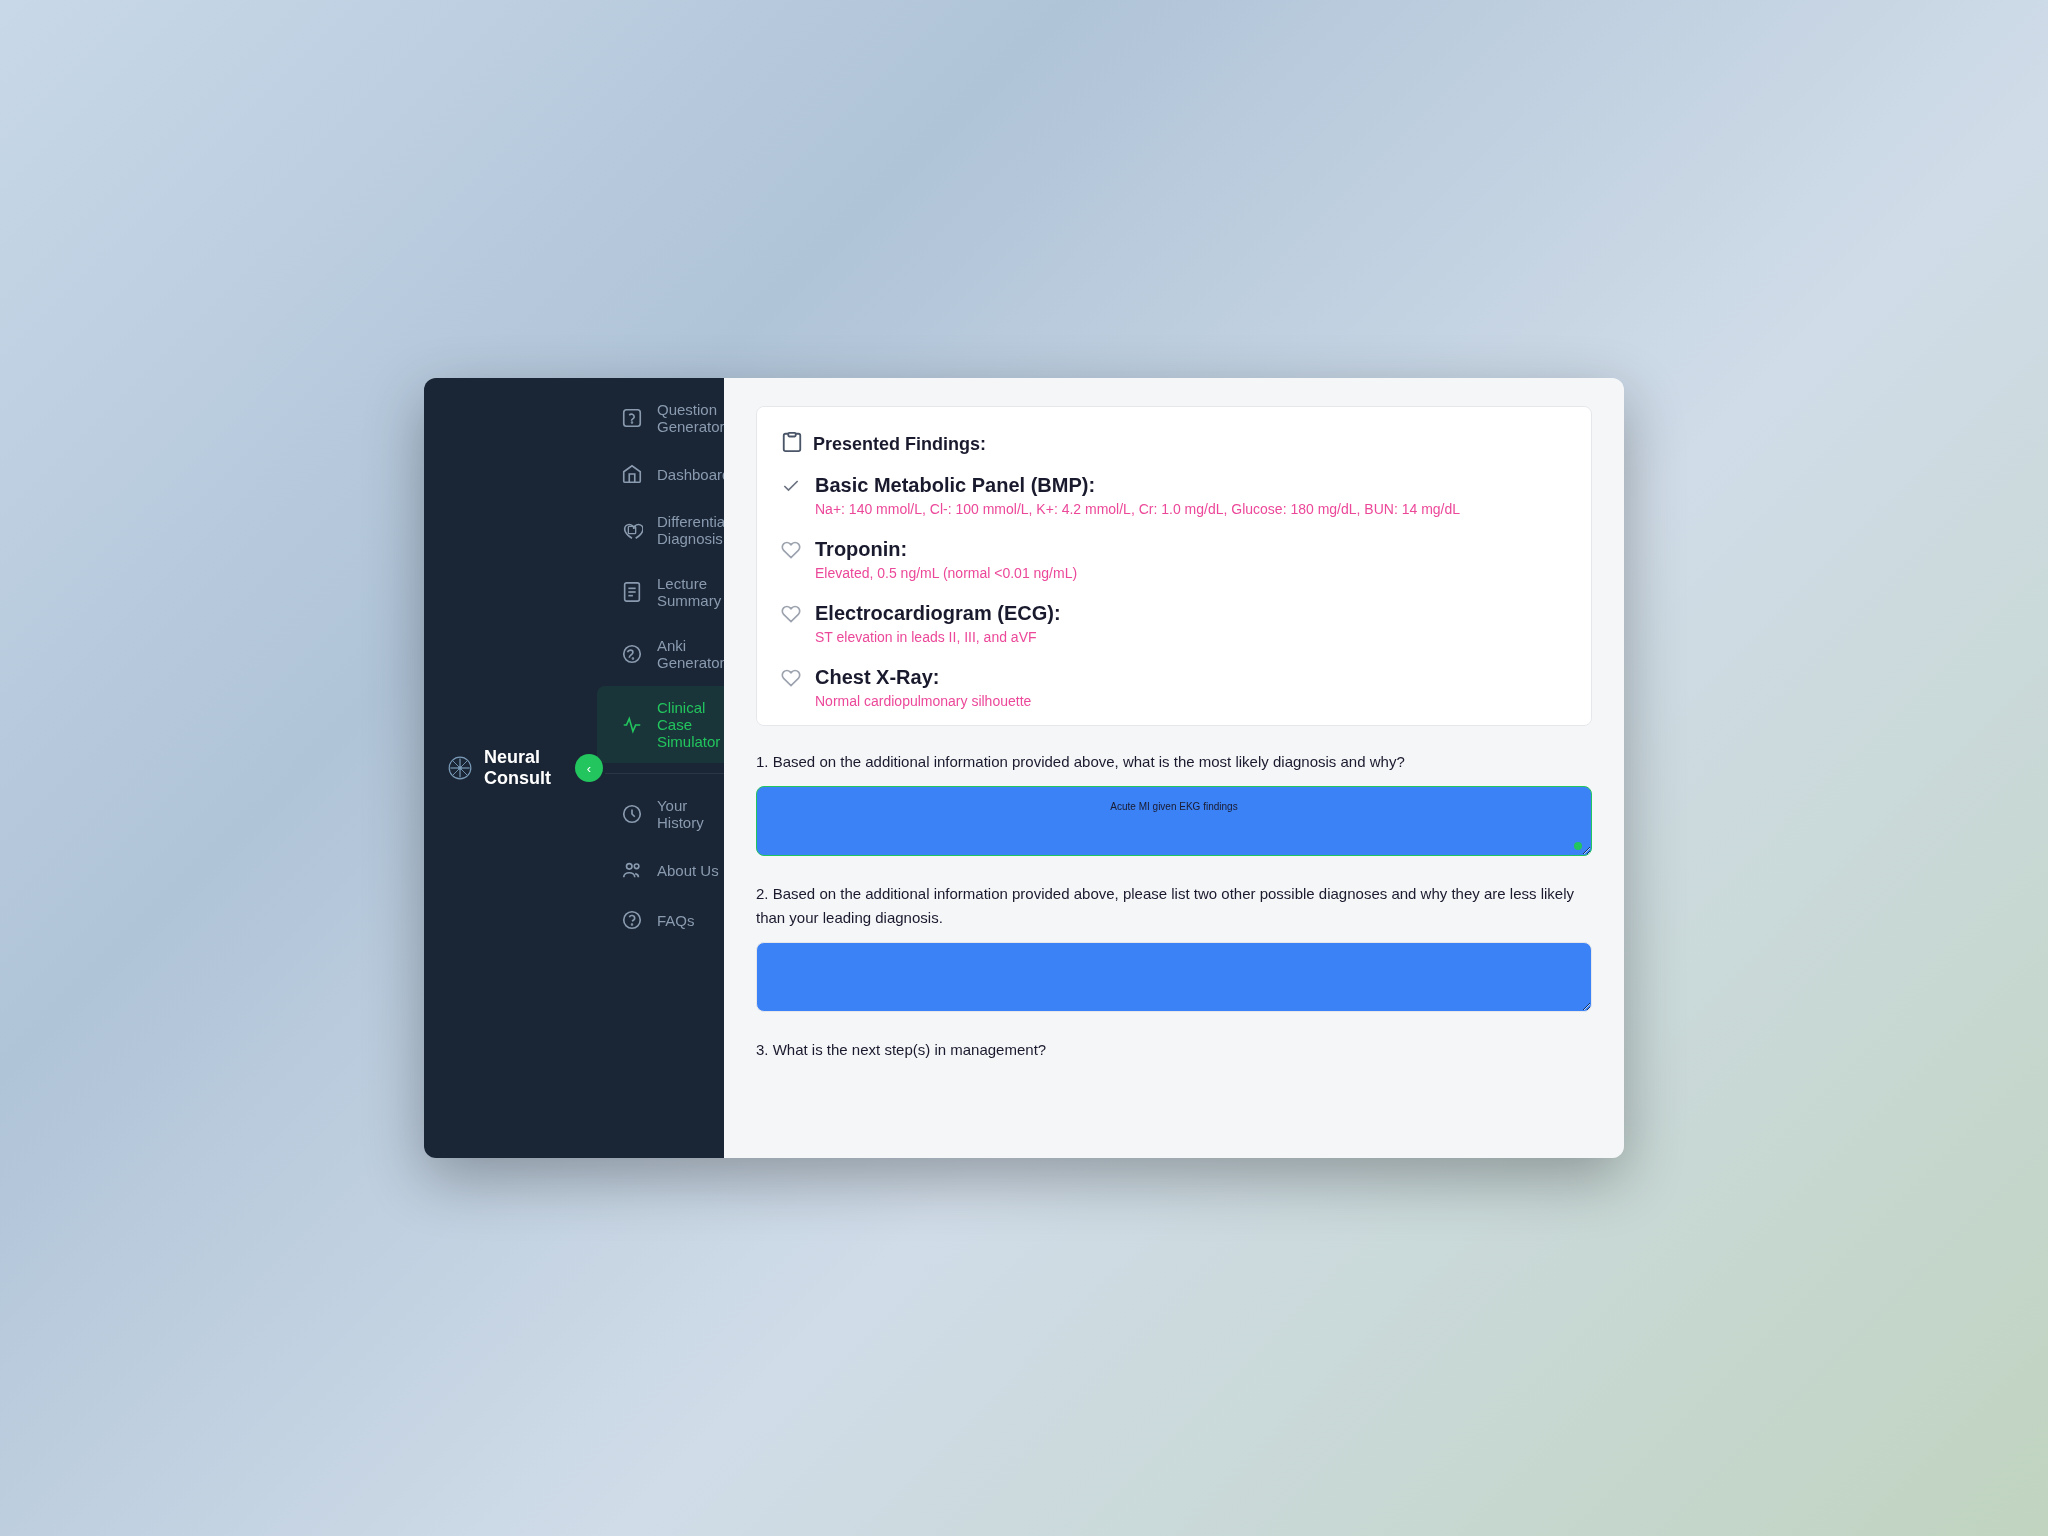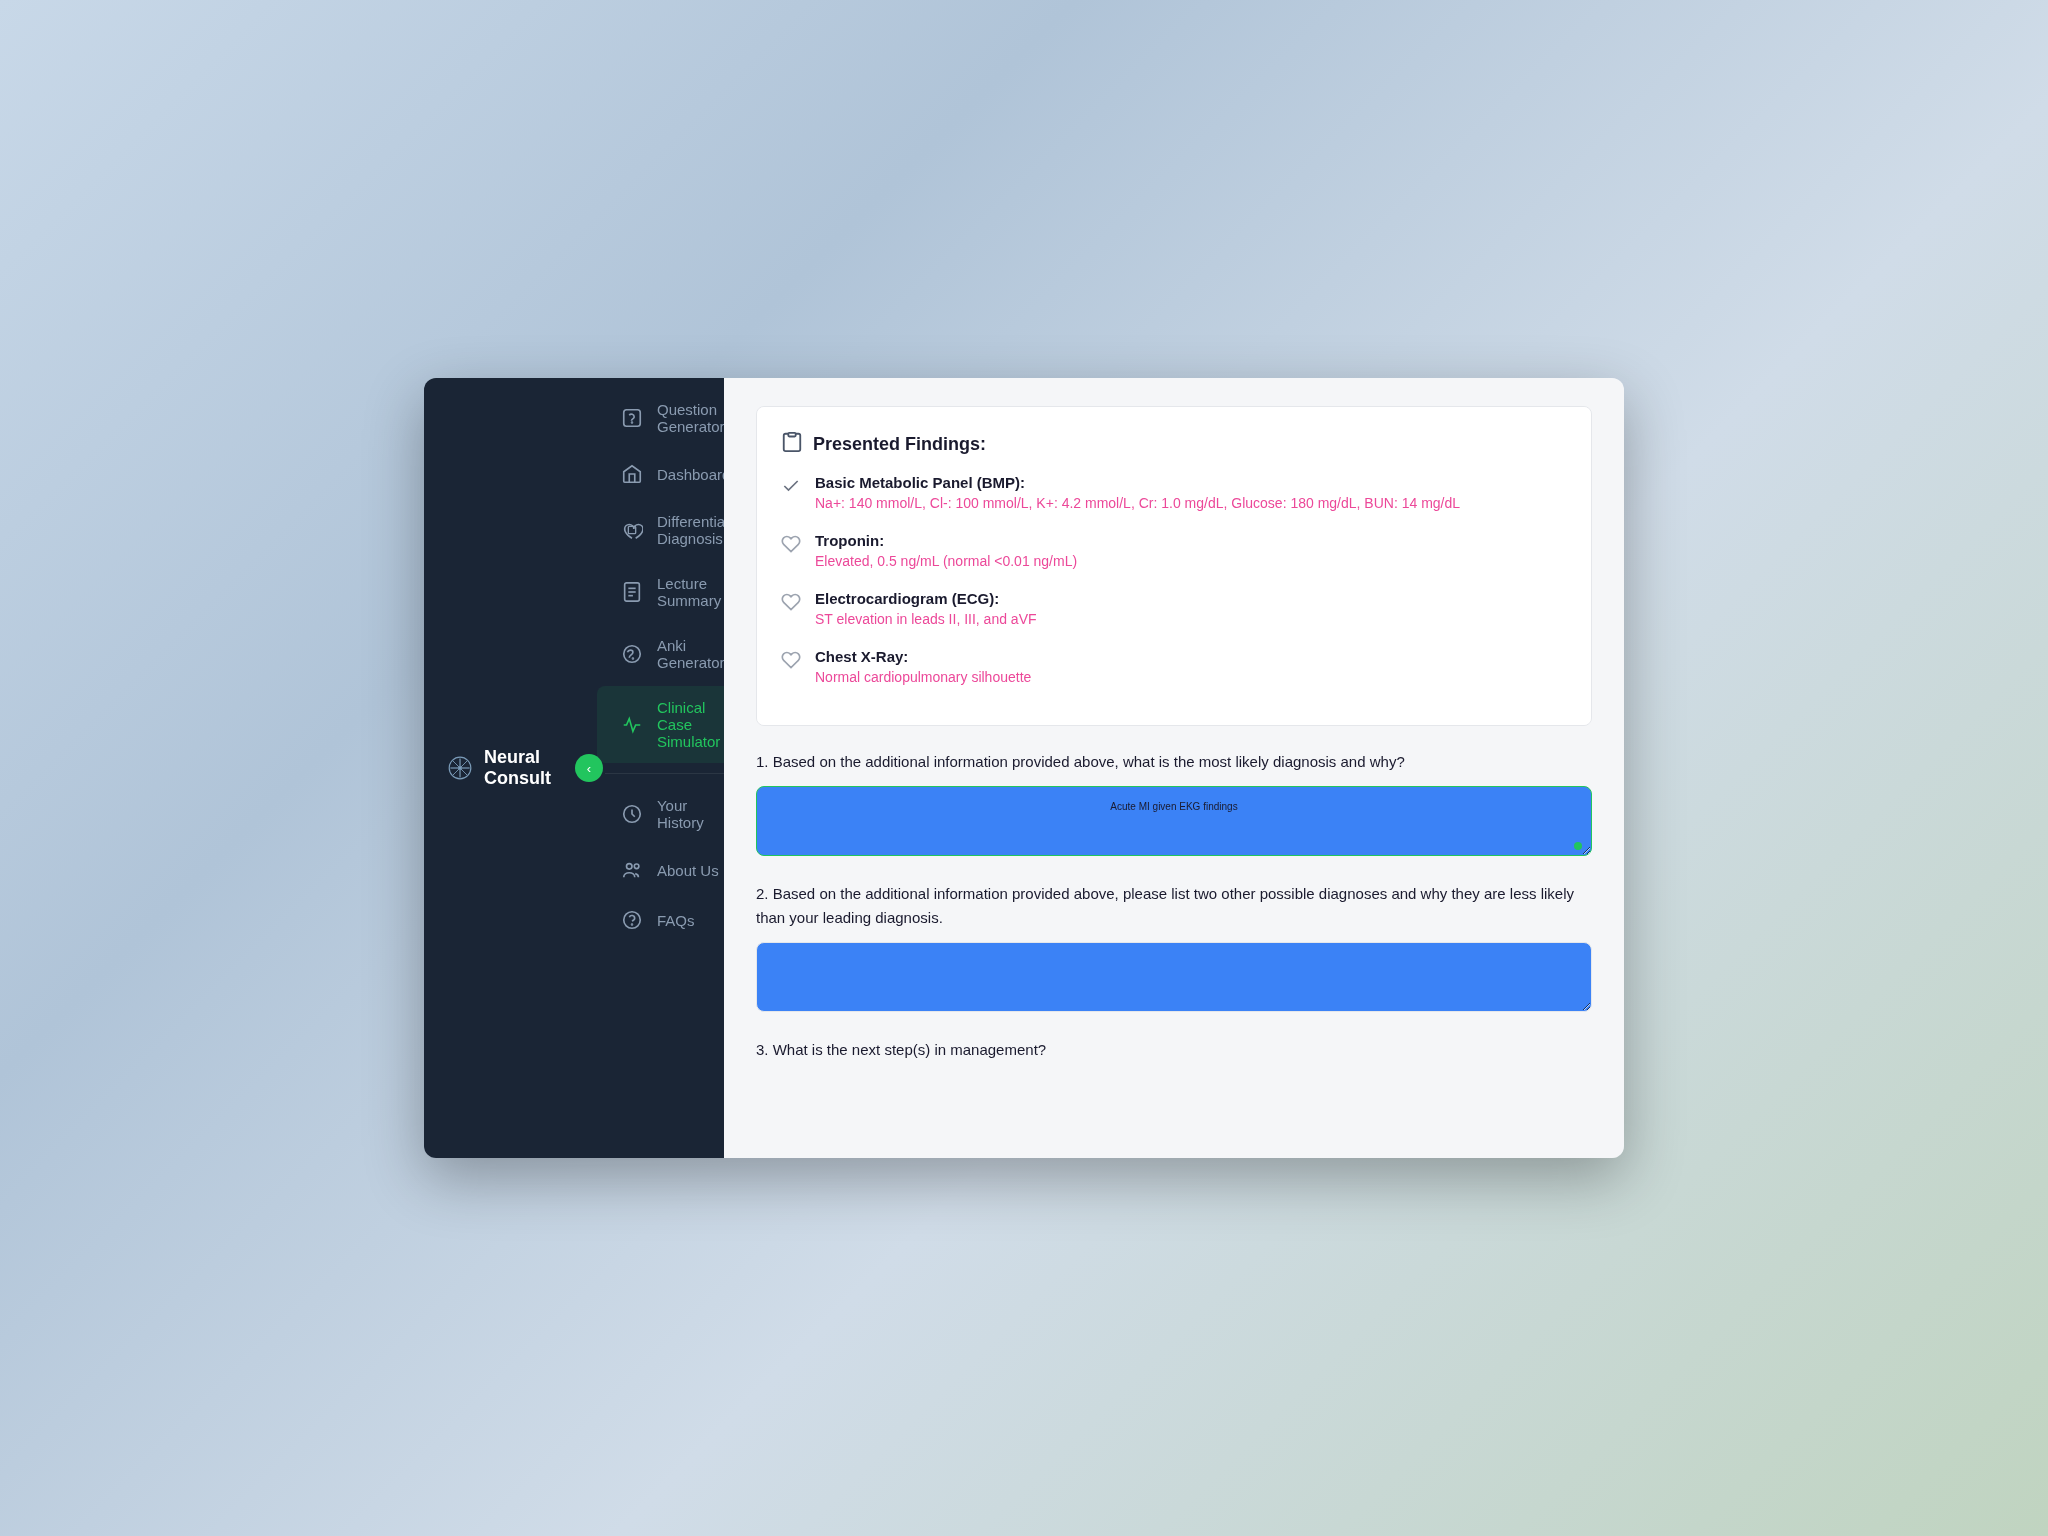--- a/index.html
+++ b/index.html
@@ -150,21 +150,21 @@
     .finding-icon {
       width: 22px;
       height: 22px;
       flex-shrink: 0;
       margin-top: 2px;
       color: #9ca3af;
       font-size: 17px;
     }
     .finding-content .finding-name {
       font-weight: 700;
-      font-size: 15px;
+      font-size: 20px;
       color: #1a1a2e;
     }
     .finding-content .finding-value {
       font-size: 14px;
       color: #ec4899;
       margin-top: 2px;
       line-height: 1.5;
     }
     .question-section {
       margin-bottom: 22px;

